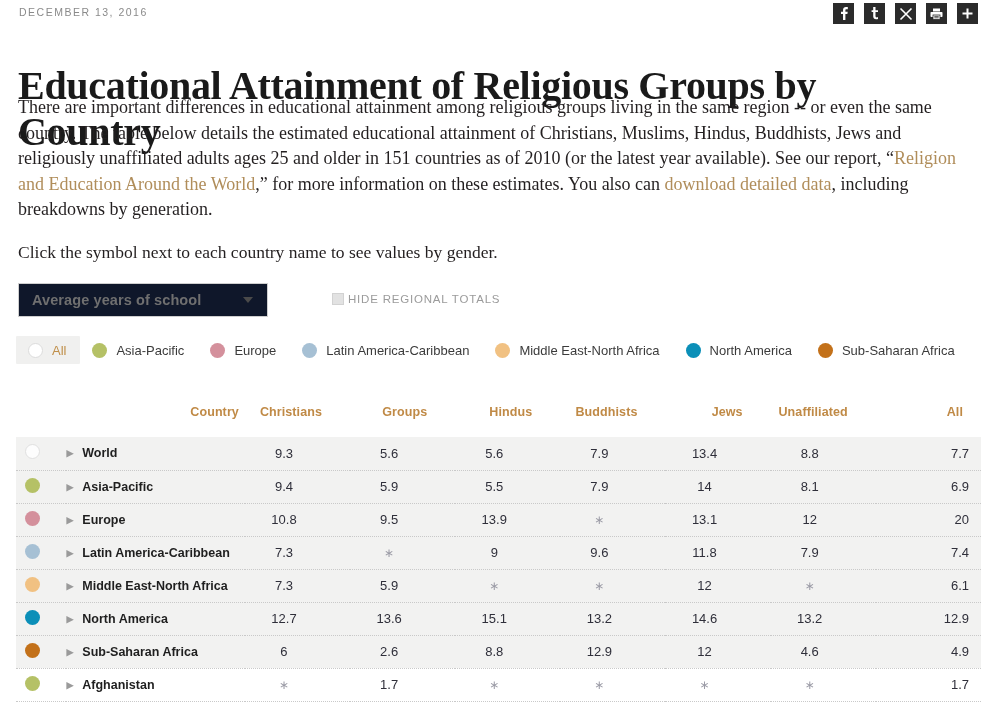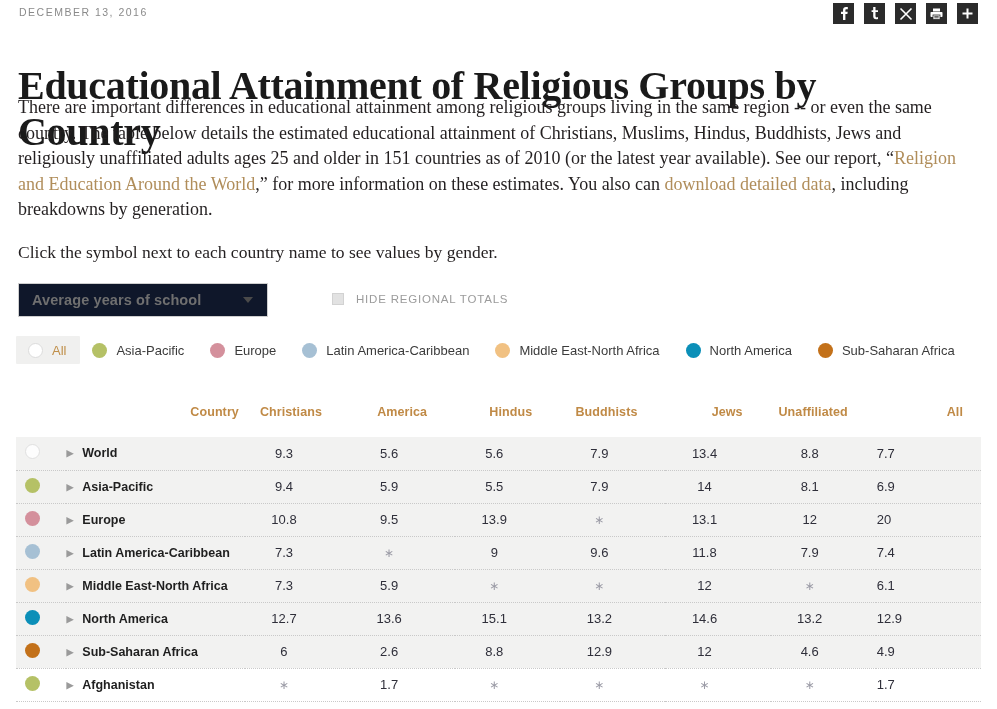--- a/index.html
+++ b/index.html
@@ -79,21 +79,21 @@
   }
   .caret {
     width: 0; height: 0;
     border-left: 5px solid transparent;
     border-right: 5px solid transparent;
     border-top: 6px solid #4a4a4a;
     margin-right: 4px;
   }
   .hidetotals {
     position: absolute; left: 332px; top: 293px;
-    display: flex; align-items: center; gap: 12px; cursor: pointer;
+    display: flex; align-items: center; gap: 4px; cursor: pointer;
   }
   .cbx {
     width: 12px; height: 12px; background: #e2e2e2;
     border: 1px solid #d2d2d2;
   }
   .hidetotals .lbl {
     font-size: 11.5px; letter-spacing: 0.8px; color: #9b9b9b;
   }
 
   
@@ -133,21 +133,21 @@
     border-bottom: 1px dotted #c9c9c9;
     vertical-align: middle;
   }
   table.data tbody tr.shade td { background: #f2f2f1; }
   table.data td.sym { padding-left: 9px; }
   table.data td.country {
     font-weight: 700; font-size: 12.5px; color: #1f1f1f;
     padding-left: 0;
   }
   table.data td.val { text-align: center; padding-right: 28px; }
-  table.data td.val-last { padding-right: 12px; }
+  table.data td.val-last { text-align: right; padding-right: 12px; }
   .rowdot {
     width: 15px; height: 15px; border-radius: 50%; display: inline-block;
   }
   .rowdot.hollow { background: #fdfdfd; border: 1px solid #e0e0e0; }
   .arrow {
     display: inline-block; margin-right: 9px; color: #9a9a9a; font-size: 9px;
     vertical-align: 1px; cursor: pointer;
   }
   .star { color: #9a9aa5; font-size: 12px; }
 </style>
@@ -241,21 +241,21 @@
       </div>
     </div>
 
   <div class="tablewrap">
     <table class="data">
       <thead>
         <tr>
           <th class="c-sym"></th>
           <th class="c-country">Country</th>
           <th class="c-val">Christians</th>
-          <th class="c-val">America</th>
+          <th class="c-val">Groups</th>
           <th class="c-val">Hindus</th>
           <th class="c-val">Buddhists</th>
           <th class="c-val">Jews</th>
           <th class="c-val">Unaffiliated</th>
           <th class="c-last">All</th>
         </tr>
       </thead>
       <tbody id="tbody">
           <tr class="shade">
             <td class="sym"><span class="rowdot hollow"></span></td>

